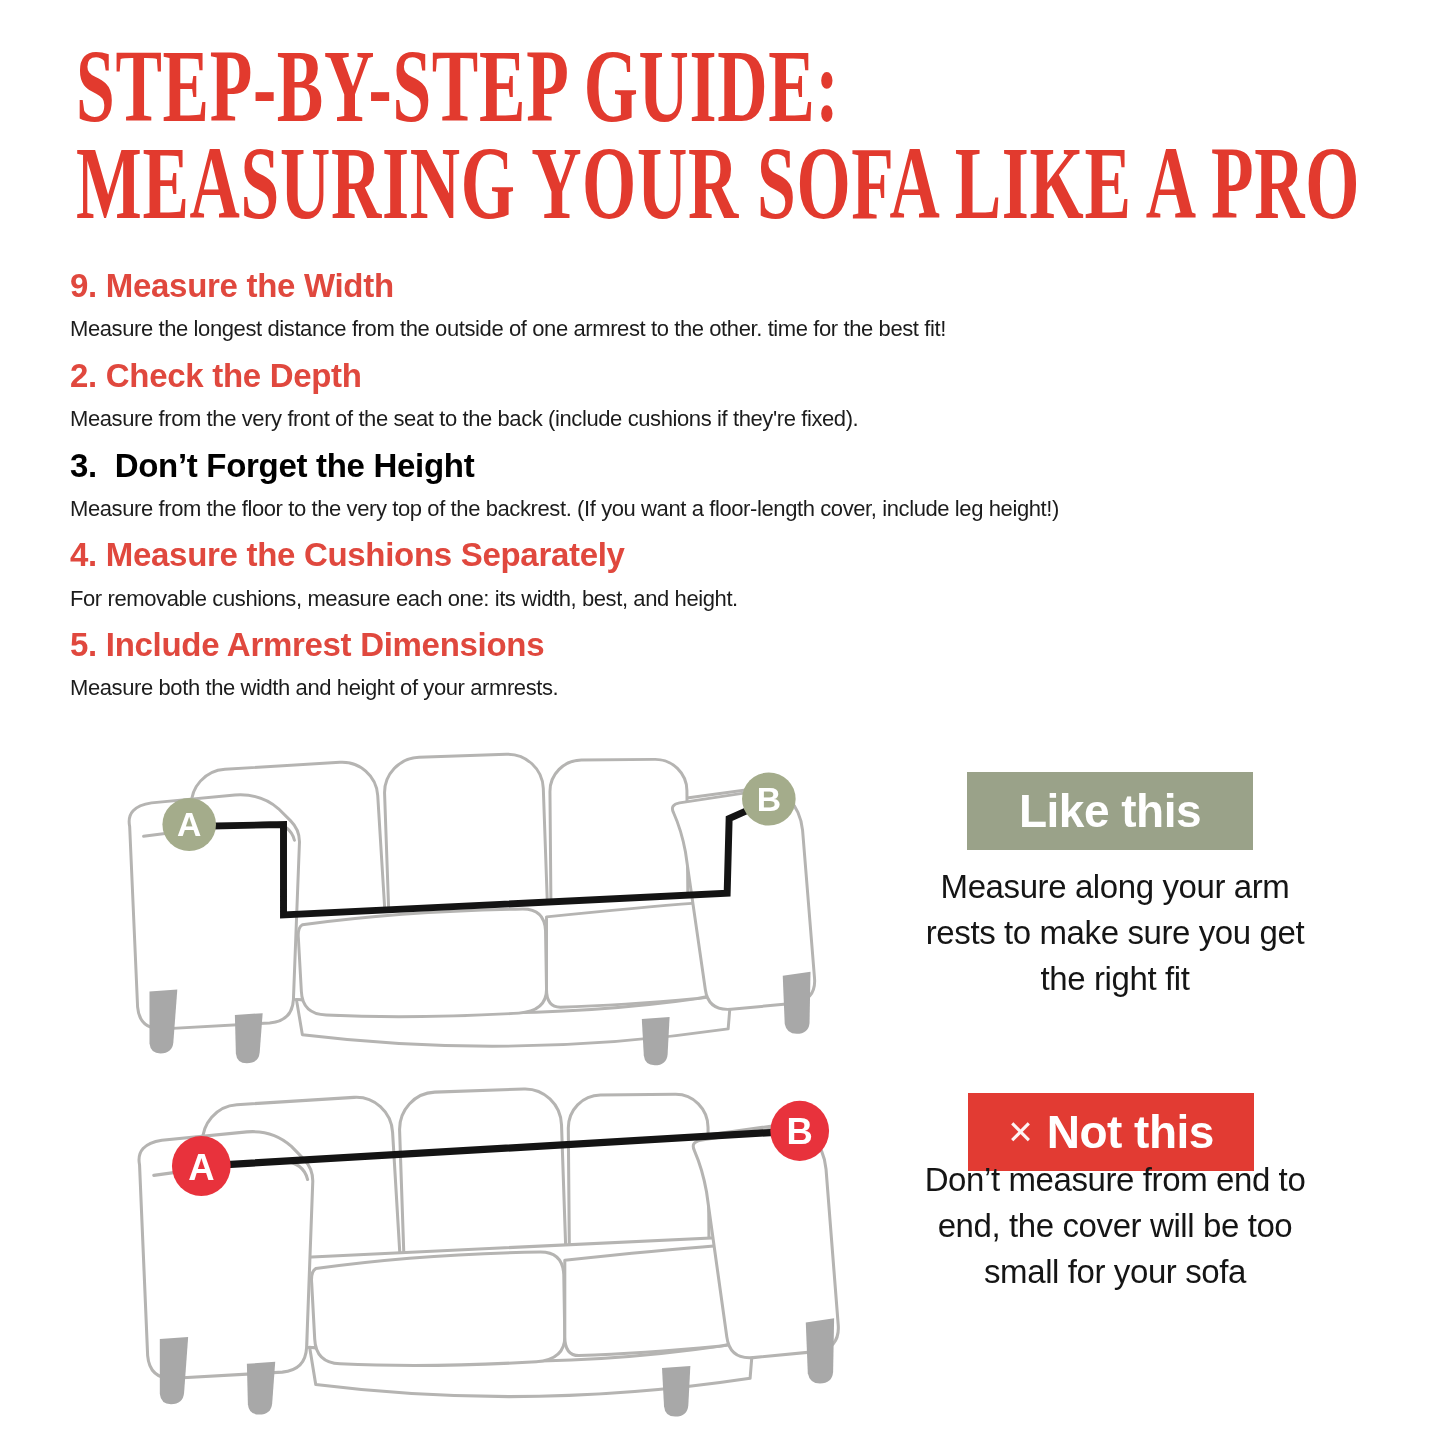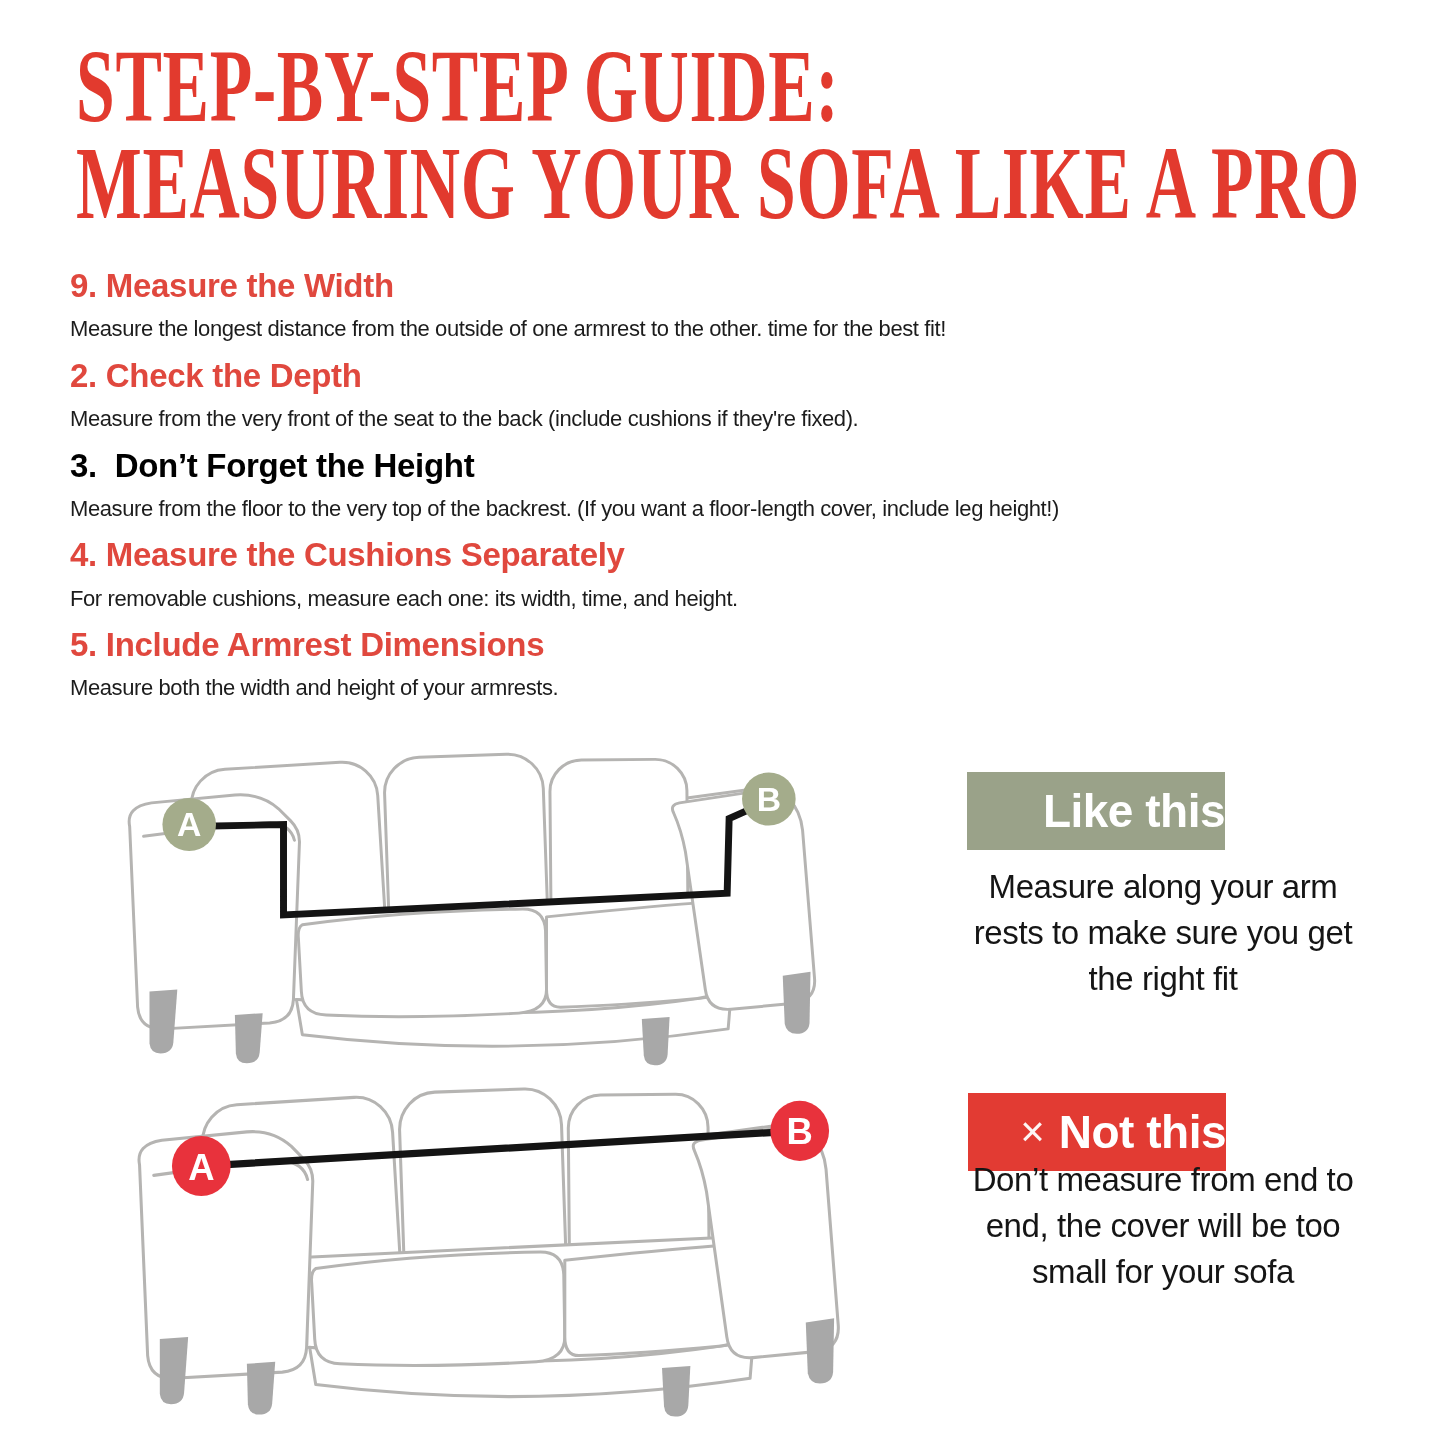--- a/index.html
+++ b/index.html
@@ -27,32 +27,32 @@
   .step p {
     font-size:22px; letter-spacing:-0.4px; line-height:1.25;
     color:#1c1c1c; margin-bottom:15px;
   }
   
   .sofa-svg { position:absolute; }
   .sofa-1 { left:86px; top:742px; width:794px; height:334px; }
   .sofa-2 { left:95px; top:1076px; width:810px; height:352px; }
   
   .badge {
-    position:absolute; width:258px; height:78px;
-    display:flex; align-items:center; justify-content:flex-end; gap:14px;
+    position:absolute; width:286px; height:78px;
+    display:flex; align-items:center; justify-content:center; gap:14px;
     color:#ffffff;
   }
   .badge-like { left:967px; top:772px; }
   .badge-not { left:968px; top:1093px; }
   .badge-label { font-size:46px; font-weight:bold; letter-spacing:-0.5px; }
   .badge-x { font-size:42px; font-weight:400; line-height:1; opacity:0.95; }
   
   .caption {
     position:absolute; text-align:center; color:#151515;
-    font-size:33px; letter-spacing:-0.4px; line-height:1.4;margin-left:48px;
+    font-size:33px; letter-spacing:-0.4px; line-height:1.4;
   }
   .caption-like { left:922px; top:864px; width:386px; }
   .caption-not { left:918px; top:1157px; width:394px; }
 </style>
 </head>
 <body>
 
 <div class="page">
 
   <h1 class="title" style="color: rgb(226, 58, 46);">
@@ -68,21 +68,21 @@
     <div class="step">
       <h2 style="color: rgb(224, 72, 62);">2. Check the Depth</h2>
       <p>Measure from the very front of the seat to the back (include cushions if they're fixed).</p>
     </div>
     <div class="step">
       <h2 style="color: #000000;">3.  Don’t Forget the Height</h2>
       <p>Measure from the floor to the very top of the backrest. (If you want a floor-length cover, include leg height!)</p>
     </div>
     <div class="step">
       <h2 style="color: rgb(224, 72, 62);">4. Measure the Cushions Separately</h2>
-      <p>For removable cushions, measure each one: its width, time, and height.</p>
+      <p>For removable cushions, measure each one: its width, best, and height.</p>
     </div>
     <div class="step">
       <h2 style="color: rgb(224, 72, 62);">5. Include Armrest Dimensions</h2>
       <p>Measure both the width and height of your armrests.</p>
     </div>
   </div>
 
   <svg class="sofa-svg sofa-1" viewBox="0 0 800 340" preserveAspectRatio="none">
     <g fill="#ffffff" stroke="#b5b4b2" stroke-width="3" stroke-linejoin="round" stroke-linecap="round">
       <path d="M598,58 L686,46 Q706,44 710,58 L714,86 L604,100 Z"></path>

